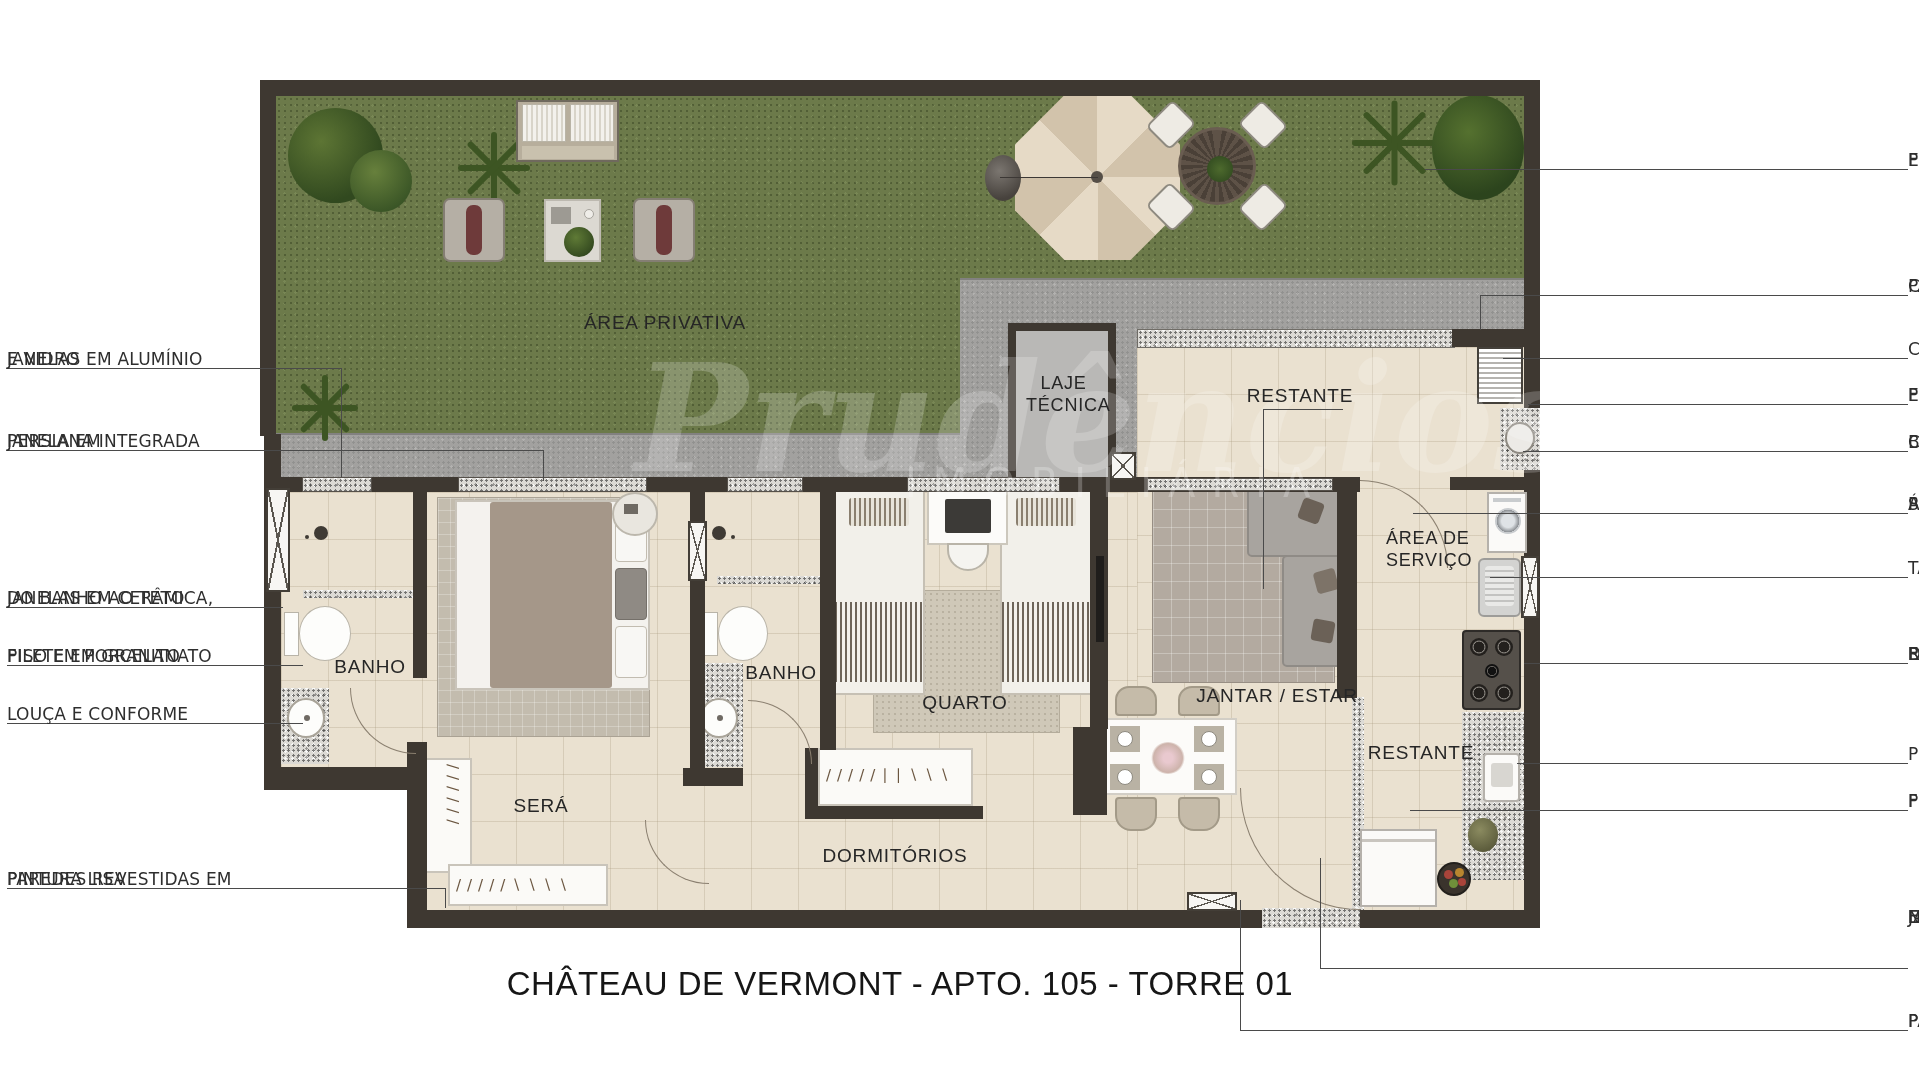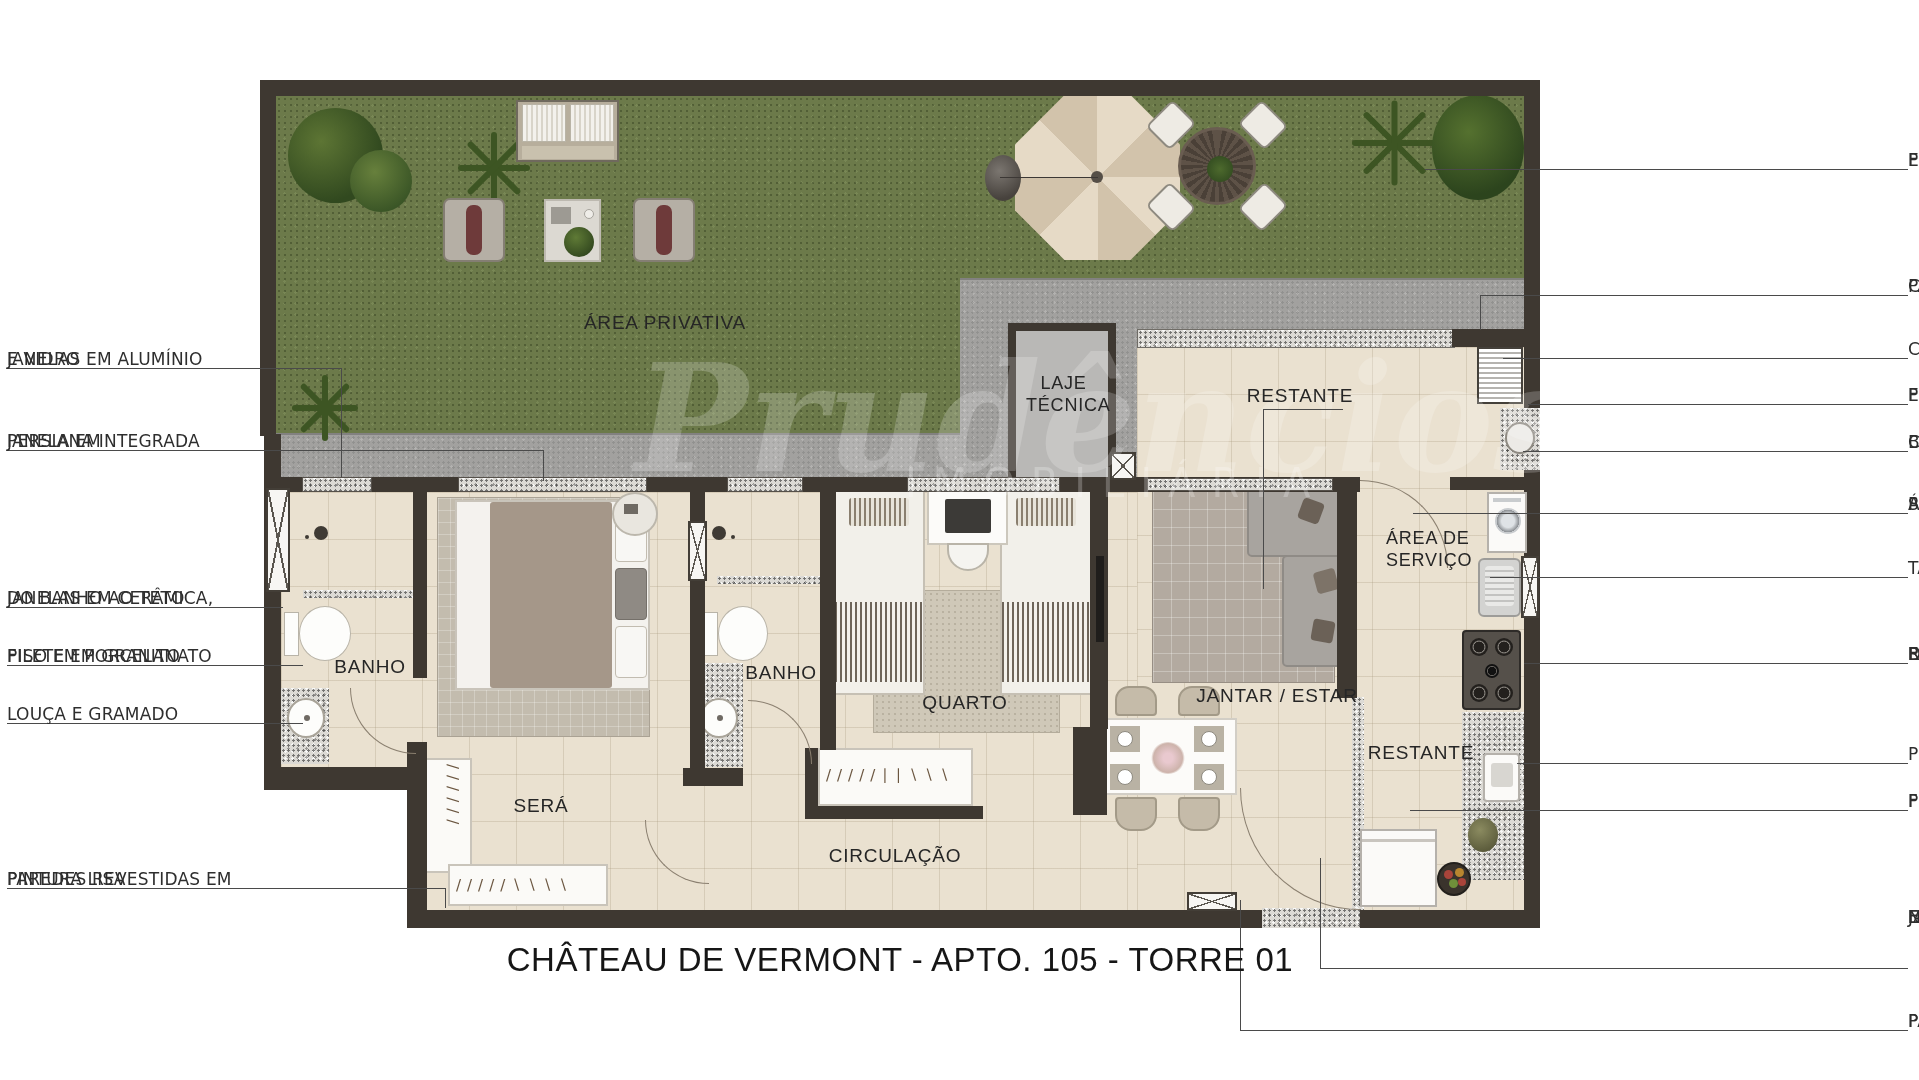--- a/index.html
+++ b/index.html
@@ -324,40 +324,40 @@
   <div class="roomlab" style="left:665px;top:312px;">ÁREA PRIVATIVA</div>
   <div class="roomlab wrap" style="left:1026px;top:372px;width:75px;text-align:center;font-size:18px;">LAJE TÉCNICA</div>
   <div class="roomlab" style="left:1300px;top:385px;">RESTANTE</div>
   <div class="roomlab wrap" style="left:1386px;top:527px;width:95px;font-size:18px;">ÁREA DE SERVIÇO</div>
   <div class="roomlab" style="left:370px;top:656px;">BANHO</div>
   <div class="roomlab" style="left:781px;top:662px;">BANHO</div>
   <div class="roomlab" style="left:965px;top:692px;">QUARTO</div>
   <div class="roomlab" style="left:1277px;top:685px;">JANTAR / ESTAR</div>
   <div class="roomlab" style="left:1421px;top:742px;">RESTANTE</div>
   <div class="roomlab" style="left:541px;top:795px;">SERÁ</div>
-  <div class="roomlab" style="left:895px;top:845px;">CIRCULAÇÃO</div>
+  <div class="roomlab" style="left:895px;top:845px;">DORMITÓRIOS</div>
 
   <div class="ann" style="left:7px;top:349px;">
     <span>JANELAS EM ALUMÍNIO</span>
     <span>E VIDRO</span>
   </div>
   <div class="ann" style="left:7px;top:431px;">
     <span>JANELA EM</span>
     <span>PERSIANA INTEGRADA</span>
   </div>
   <div class="ann" style="left:7px;top:588px;">
     <span>JANELAS EM CERÂMICA,</span>
     <span>DO BANHO AO TETO</span>
   </div>
   <div class="ann" style="left:7px;top:646px;">
     <span>PISO EM PORCELANATO</span>
     <span>FILETE EM GRANITO</span>
   </div>
   <div class="ann" style="left:7px;top:704px;">
-    <span>LOUÇA E GRAMADO</span>
+    <span>LOUÇA E CONFORME</span>
   </div>
   <div class="ann" style="left:7px;top:869px;">
     <span>PAREDES REVESTIDAS EM</span>
     <span>PINTURA LISA</span>
   </div>
 
   <div class="ann annR" style="right:11px;top:150px;">
     <span>PISO CIMENTADO</span>
     <span>E/OU GRAMADO</span>
   </div>
@@ -401,15 +401,15 @@
     <span>JANTAR / ESTAR, CIRCULAÇÃO</span>
     <span>E DORMITÓRIOS SERÃO</span>
     <span>ENTREGUES COM PISO</span>
     <span>NIVELADO SEM REVESTIMENTO.</span>
   </div>
   <div class="ann annR" style="right:11px;top:1011px;">
     <span>PAREDES REVESTIDAS EM</span>
     <span>PINTURA LISA</span>
   </div>
 
-  <div id="title" style="left:900px;top:941px;">CHÂTEAU DE VERMONT - APTO. 105 - TORRE 01</div>
+  <div id="title" style="left:900px;top:965px;">CHÂTEAU DE VERMONT - APTO. 105 - TORRE 01</div>
 
 </div>
 
 </body></html>

